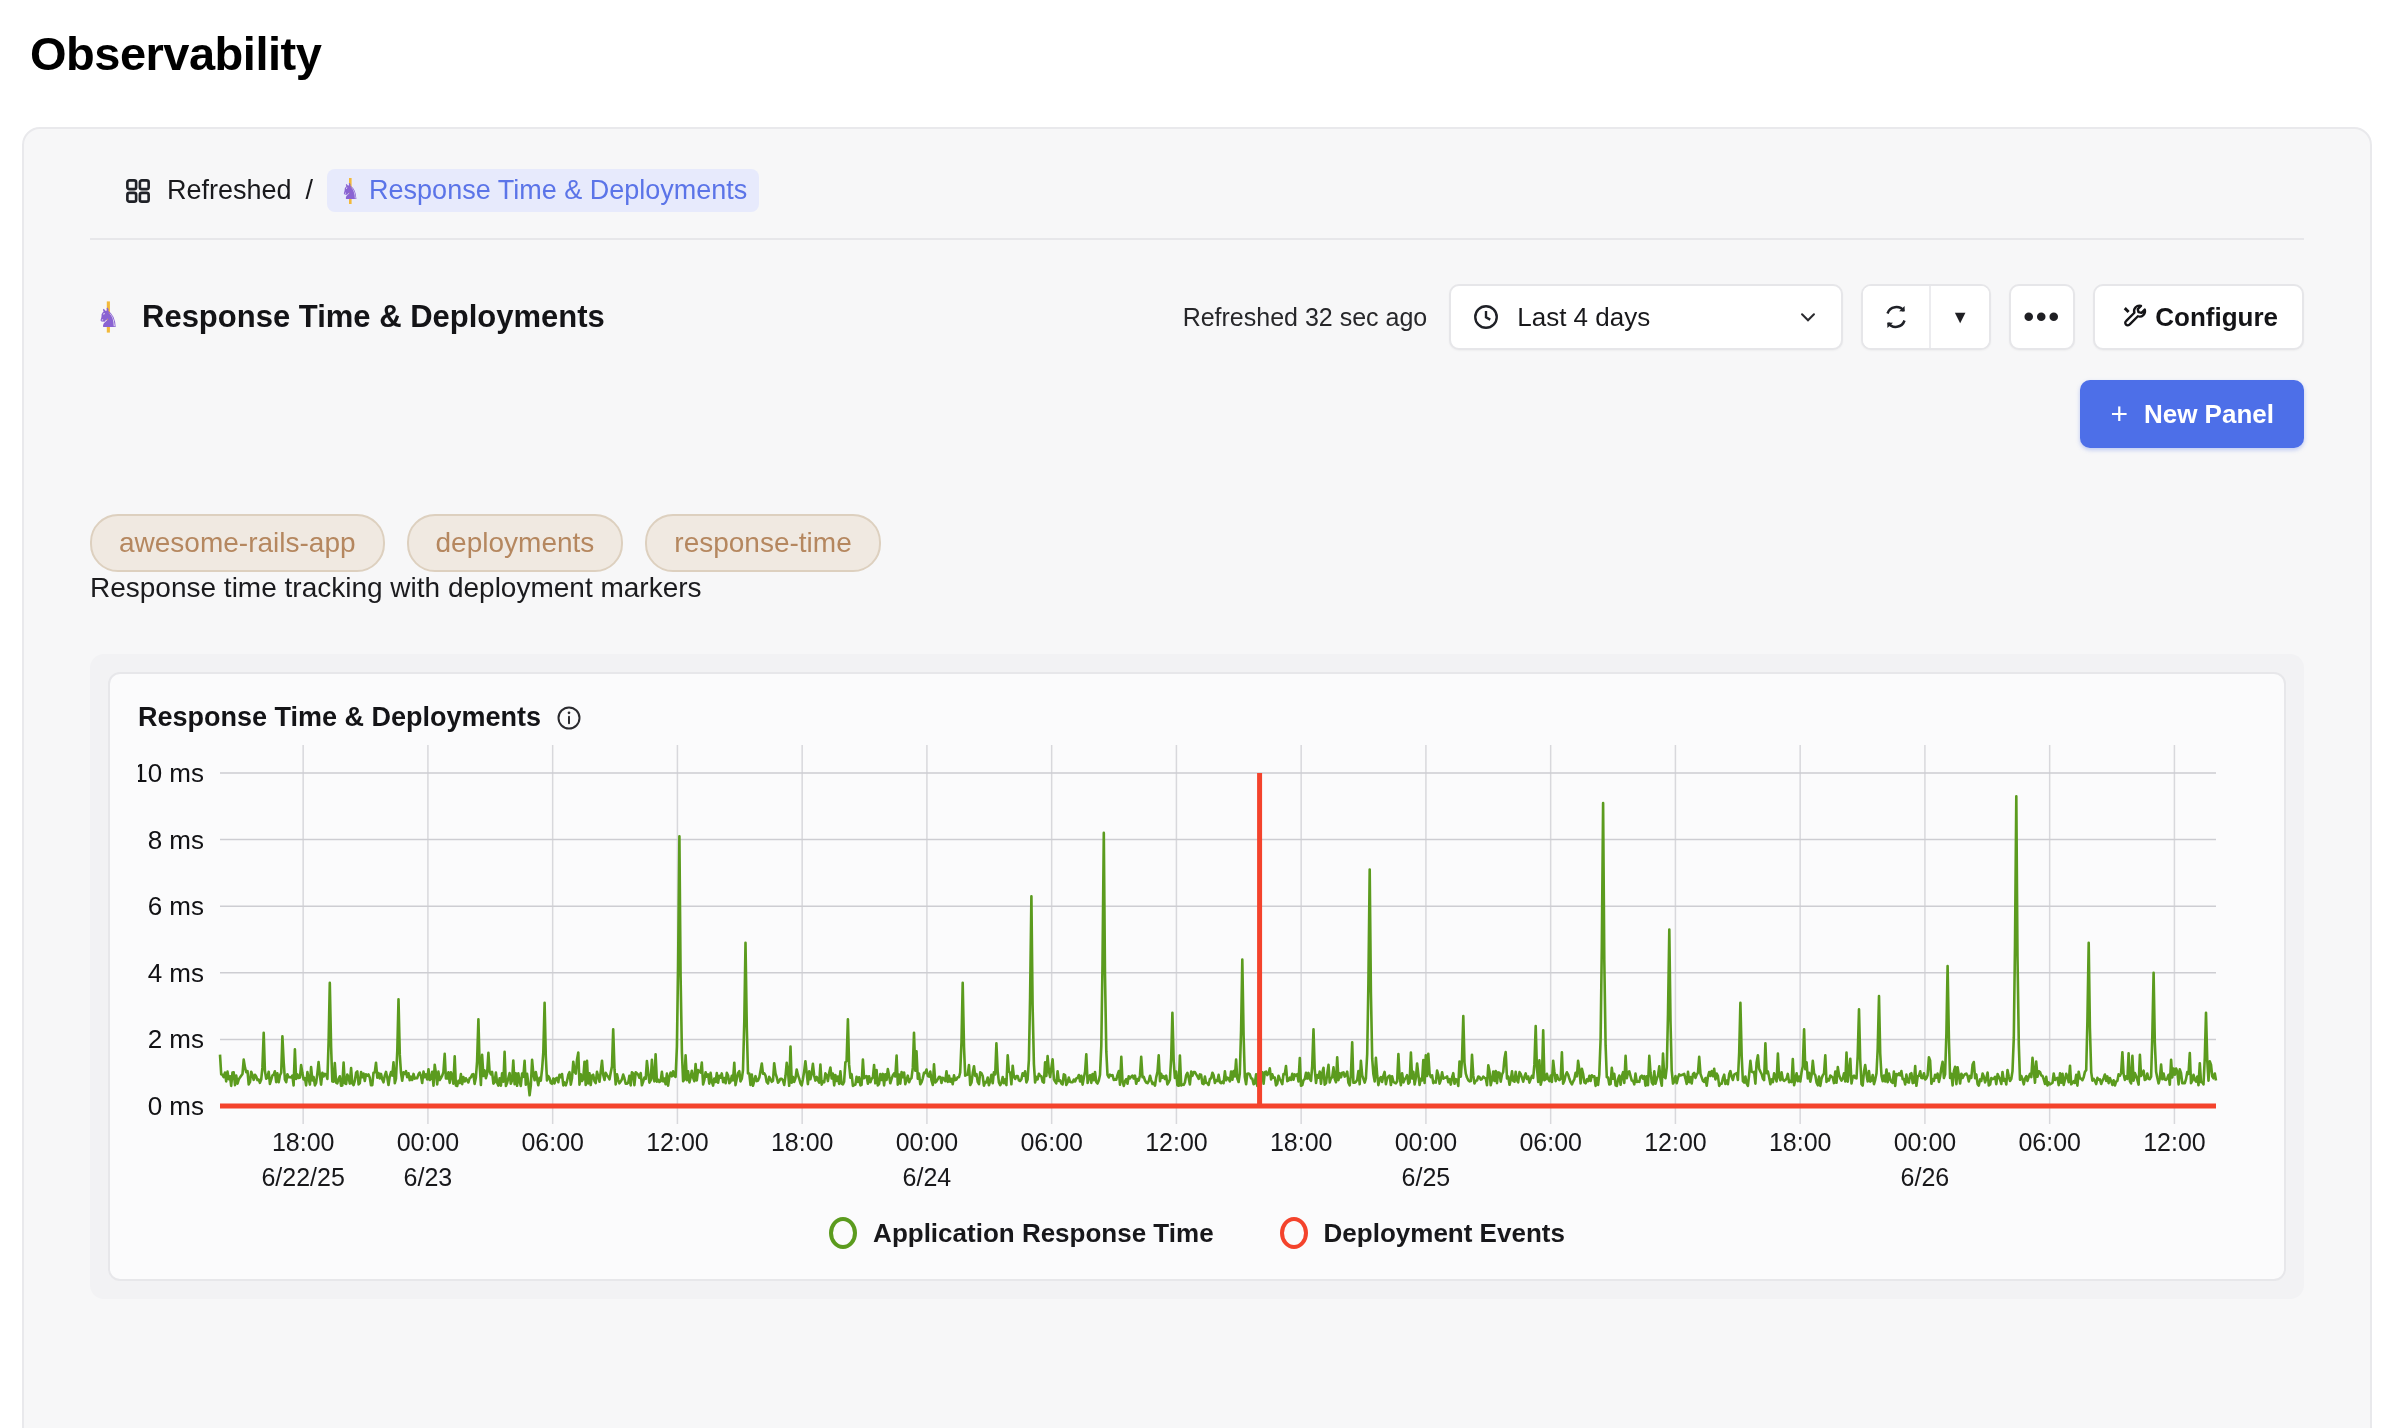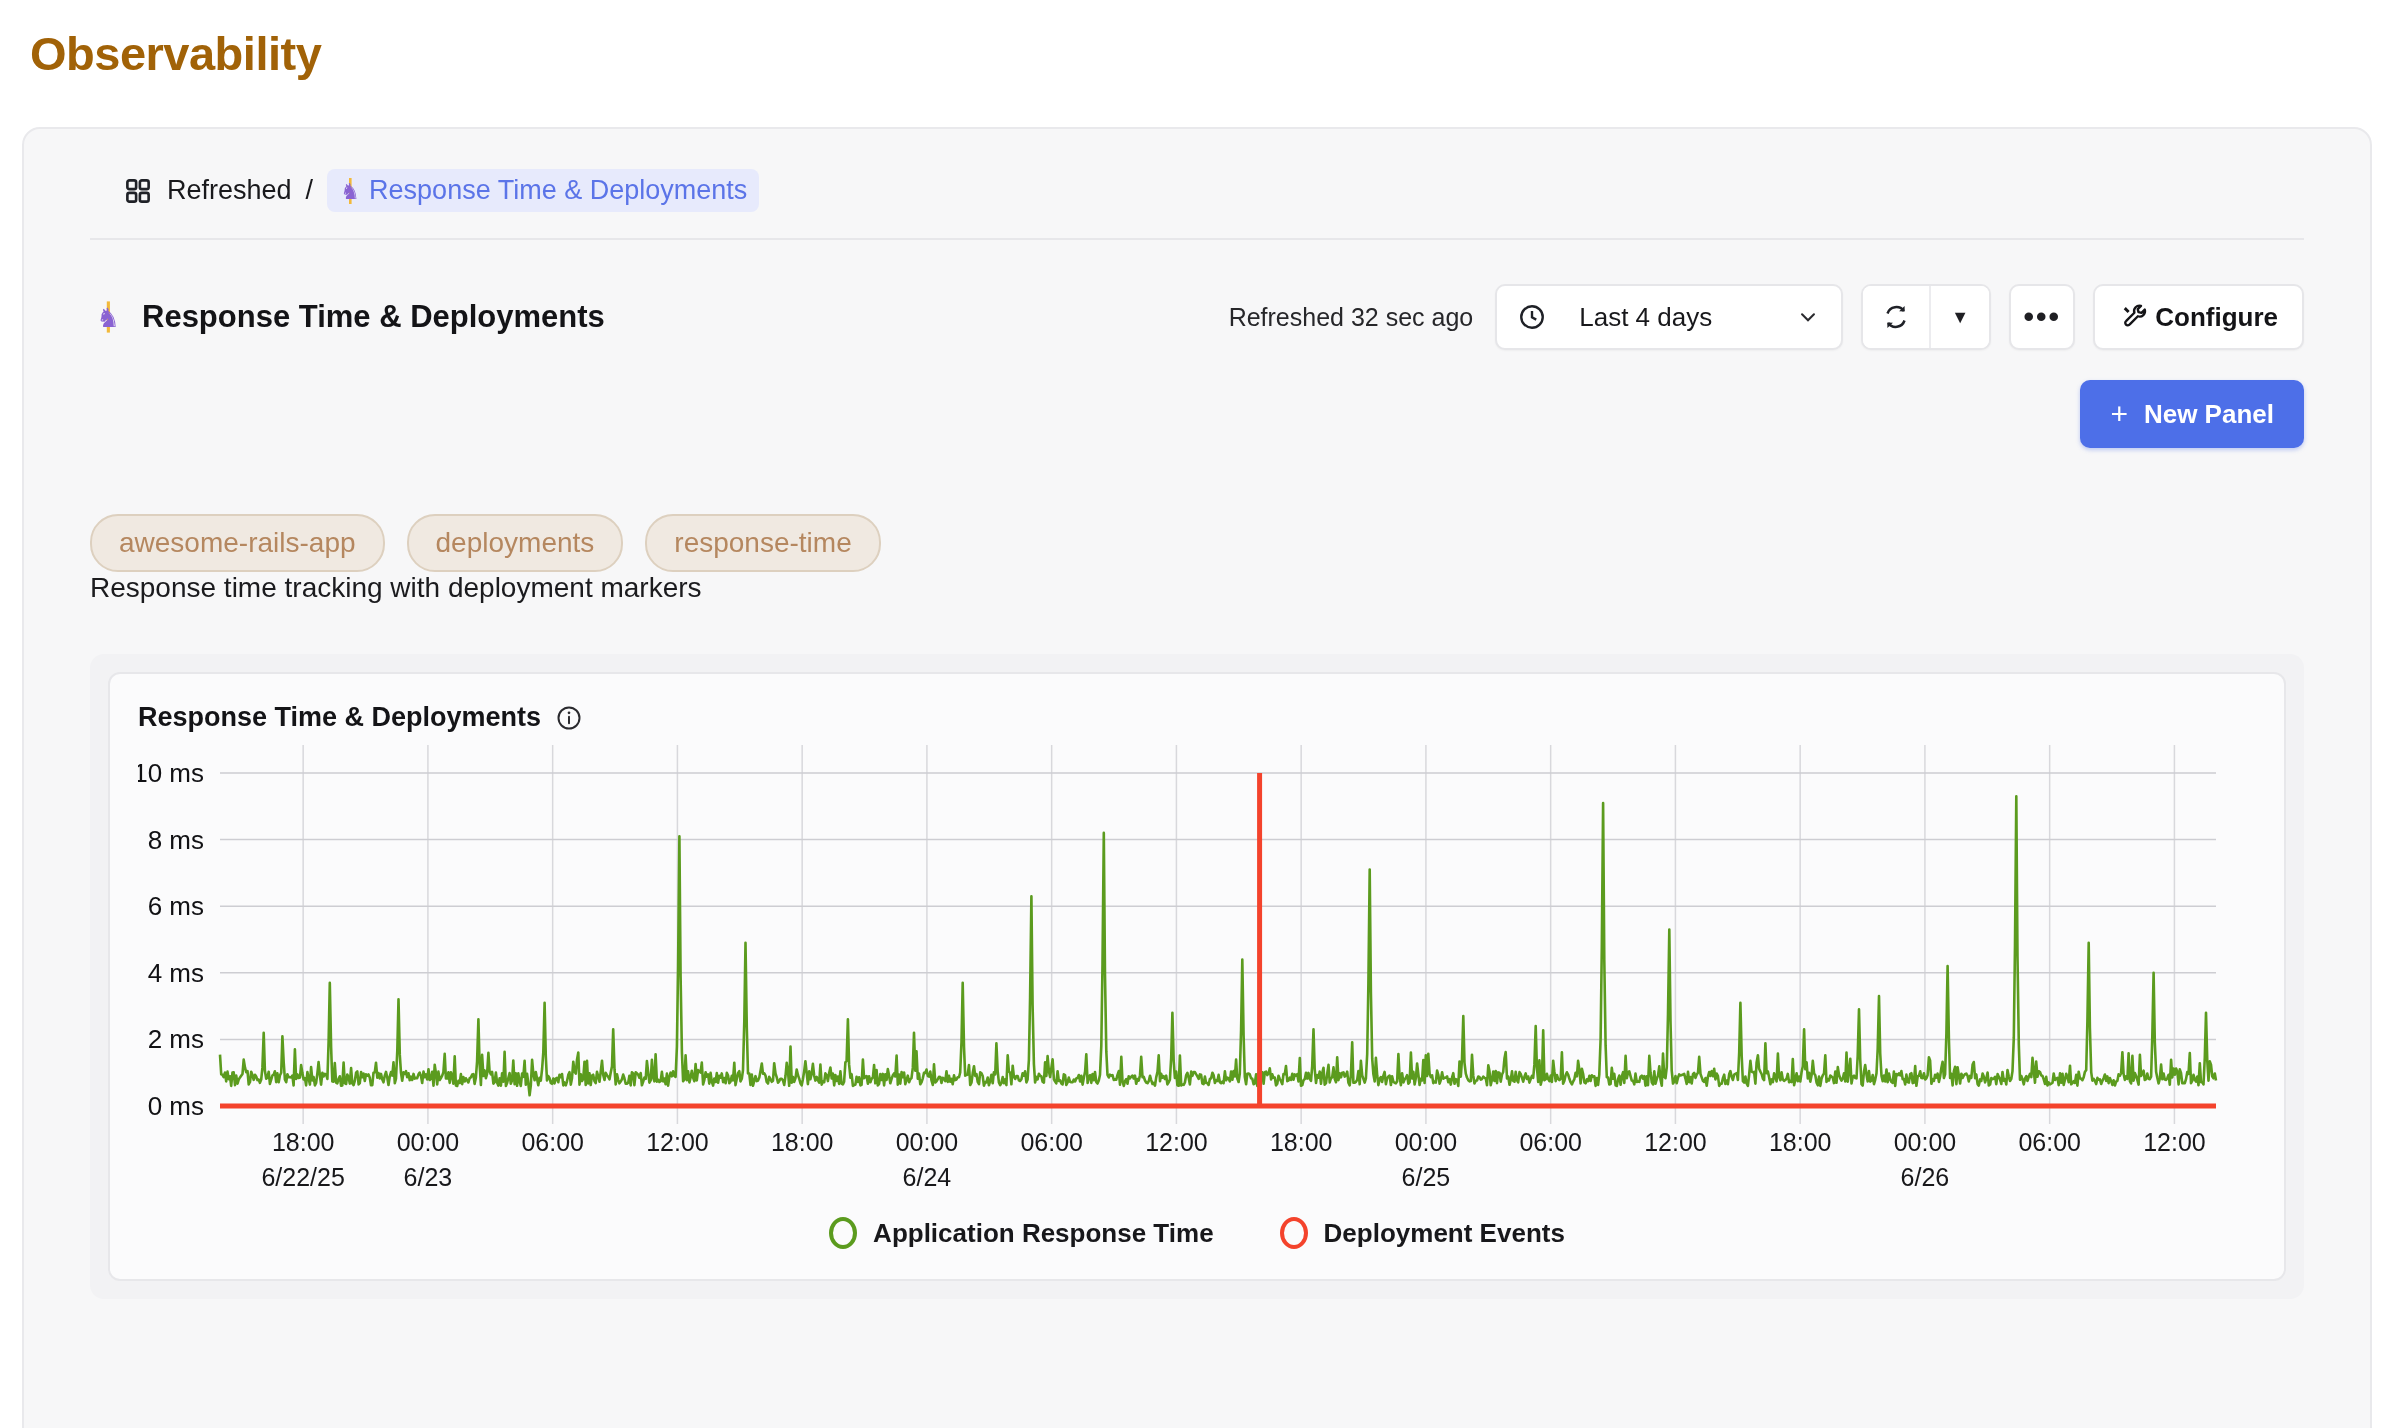--- a/index.html
+++ b/index.html
@@ -1,34 +1,34 @@
 <!DOCTYPE html>
 <html><head>
 <meta charset="utf-8">
 <style>
   html,body{margin:0;padding:0;width:2394px;height:1428px;overflow:hidden;background:#ffffff;
     font-family:"Liberation Sans","DejaVu Sans",sans-serif;color:#18181b;}
-  .page-title{font-size:47px;font-weight:800;letter-spacing:-0.5px;margin:26px 0 0 30px;color:#a16207;}
+  .page-title{font-size:47px;font-weight:800;letter-spacing:-0.5px;margin:26px 0 0 30px;color:#000000;}
   .outer-card{margin:46px 22px 0 22px;background:#f7f7f8;border:2px solid #e9e9ec;border-radius:18px;
     padding:0 66px 80px 66px;min-height:1330px;box-sizing:border-box;}
   
   .crumbs{display:flex;align-items:center;gap:14px;padding:40px 0 0 33px;font-size:27px;}
   .crumb-dash{display:flex;align-items:center;gap:16px;color:#19191c;cursor:pointer;}
   .crumb-sep{color:#19191c;}
   .crumb-current{display:flex;align-items:center;gap:4px;background:#e7eafc;border-radius:8px;
     padding:6px 12px 6px 8px;color:#5b74e8;cursor:pointer;}
   .divider{height:2px;background:#e7e7ea;margin-top:26px;}
   
   .head-row{display:flex;align-items:center;justify-content:space-between;margin-top:44px;}
   .head-left{display:flex;align-items:center;gap:16px;font-size:31px;font-weight:700;color:#141417;}
   .head-right{display:flex;align-items:center;gap:18px;}
   .refreshed{font-size:25px;color:#27272a;margin-right:4px;}
   .ctl{background:#ffffff;border:2px solid #e6e6e9;border-radius:10px;height:66px;display:flex;
     align-items:center;box-shadow:0 1px 2px rgba(0,0,0,0.04);cursor:pointer;box-sizing:border-box;}
-  .select{width:348px;padding:12px 20px;gap:32px;font-size:26px;color:#18181b;justify-content:flex-start;}
+  .select{width:394px;padding:12px 20px;gap:16px;font-size:26px;color:#18181b;justify-content:flex-start;}
   .select .spacer{flex:1;}
   .split{padding:0;overflow:hidden;}
   .split .half{height:100%;display:flex;align-items:center;justify-content:center;width:66px;cursor:pointer;background:#fff;}
   .split .half + .half{border-left:2px solid #ececef;width:58px;}
   .caret{font-size:18px;color:#1f1f23;}
   .more{width:66px;justify-content:center;font-size:30px;font-weight:700;letter-spacing:2px;color:#1f1f23;}
   .configure{padding:0 24px;gap:6px;font-size:26px;font-weight:600;color:#141417;}
   .newpanel-row{display:flex;justify-content:flex-end;margin-top:30px;}
   .btn-primary{background:#4d6fe8;border:none;border-radius:10px;height:68px;padding:0 30px;display:flex;
     align-items:center;gap:16px;color:#ffffff;font-size:26px;font-weight:600;cursor:pointer;

